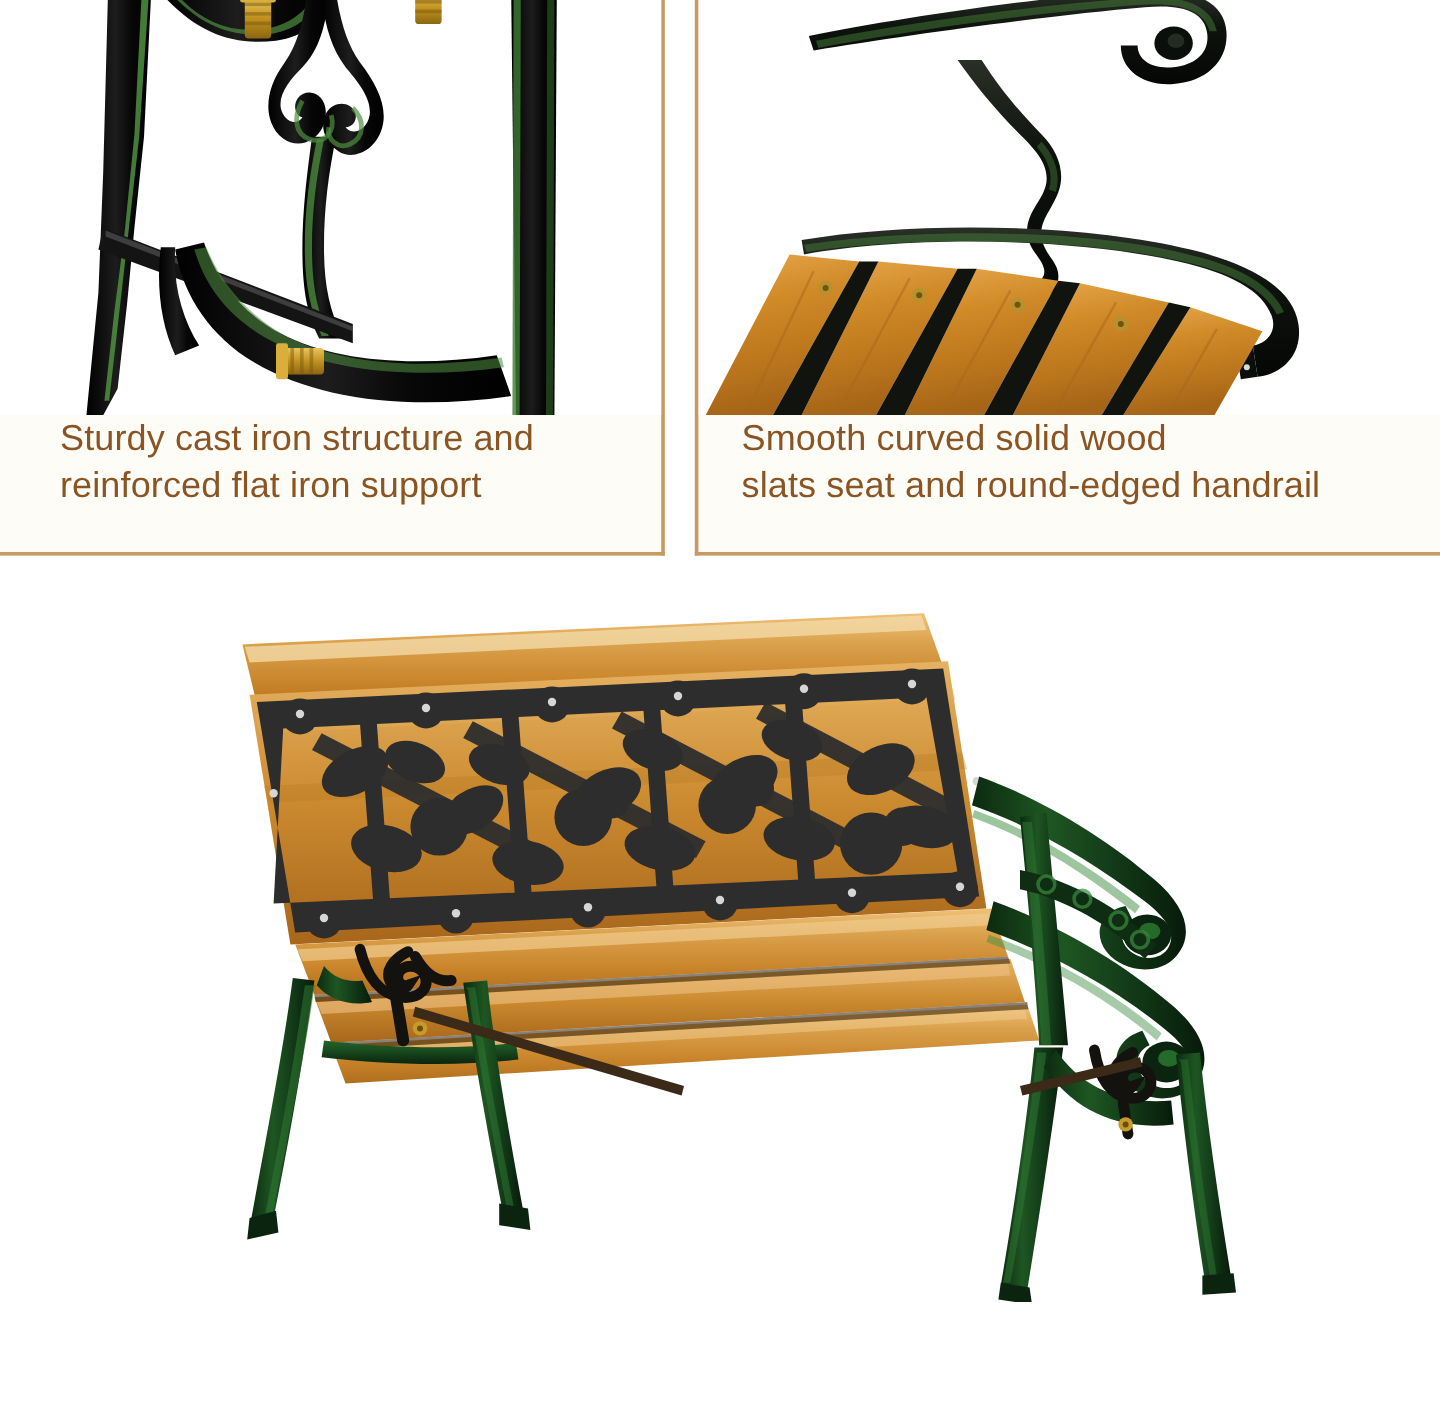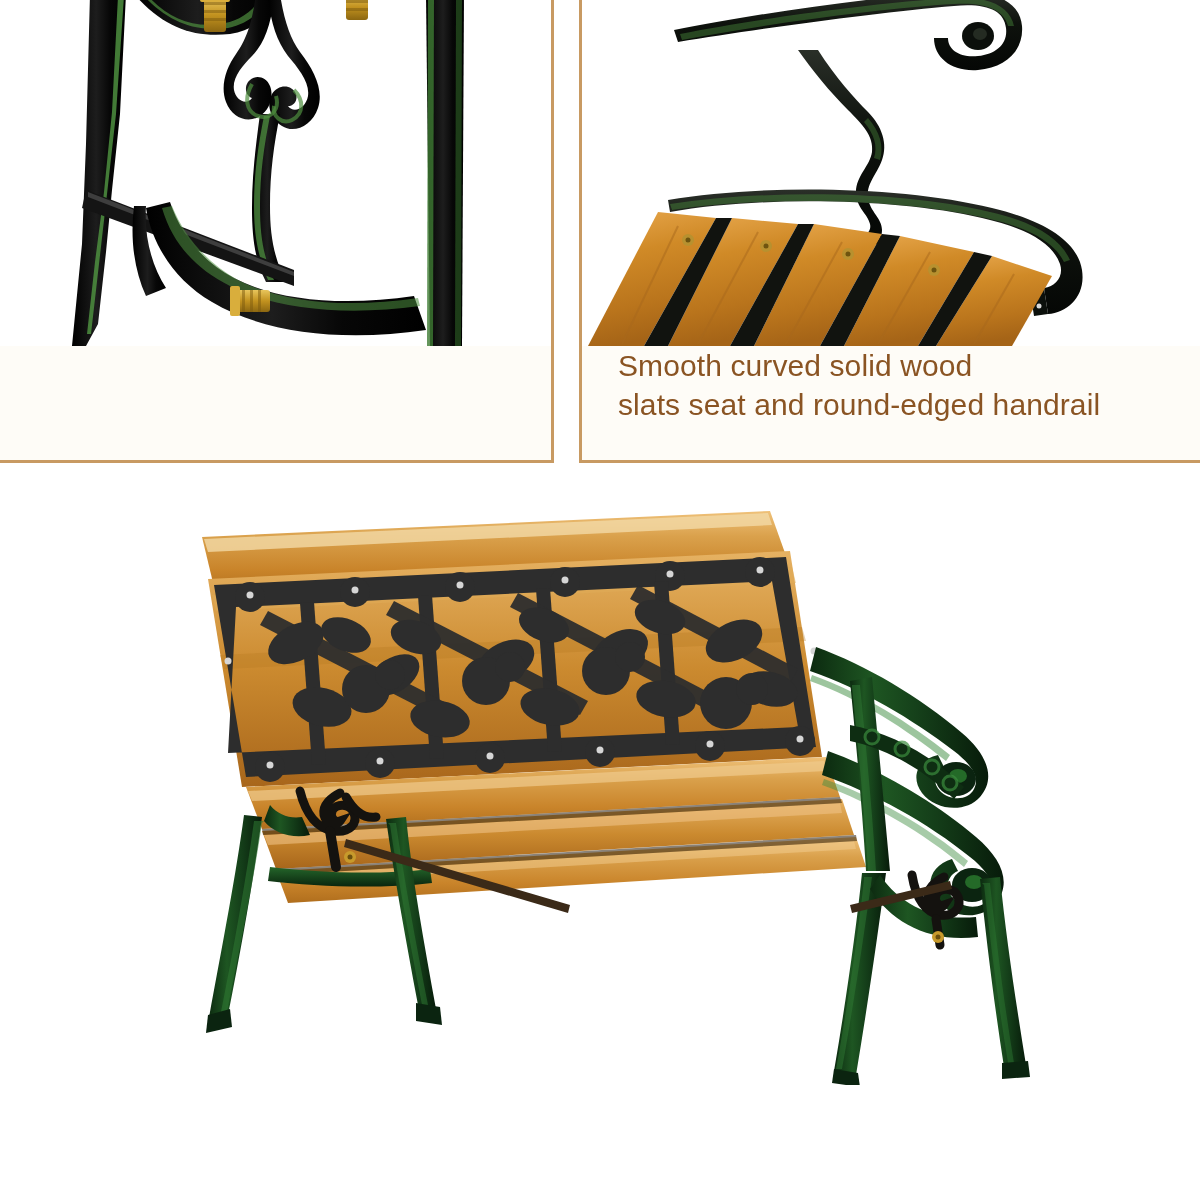--- a/index.html
+++ b/index.html
@@ -102,20 +102,22 @@
           <rect x="242" y="296" width="34" height="22" rx="3" fill="url(#brass)"></rect>
           <rect x="248" y="296" width="3" height="22" fill="#7c5a0e" opacity=".5"></rect>
           <rect x="256" y="296" width="3" height="22" fill="#7c5a0e" opacity=".5"></rect>
           <rect x="264" y="296" width="3" height="22" fill="#7c5a0e" opacity=".5"></rect>
           <rect x="236" y="292" width="10" height="30" rx="2" fill="#d9ae3c"></rect>
         </g>
       </svg>
     </div>
 
     <div class="caption" id="cap-left">
+      <span class="l">Sturdy cast iron structure and</span>
+      <span class="l">reinforced flat iron support</span>
     </div>
   </div>
 
   <div class="panel" id="panel-right">
 
     <div class="photo">
       <svg viewBox="0 0 624 352" width="624" height="352" preserveAspectRatio="xMidYMid slice">
         <rect width="624" height="352" fill="#ffffff"></rect>
         <defs>
           <linearGradient id="woodR" x1="0" y1="0" x2="0.2" y2="1">

